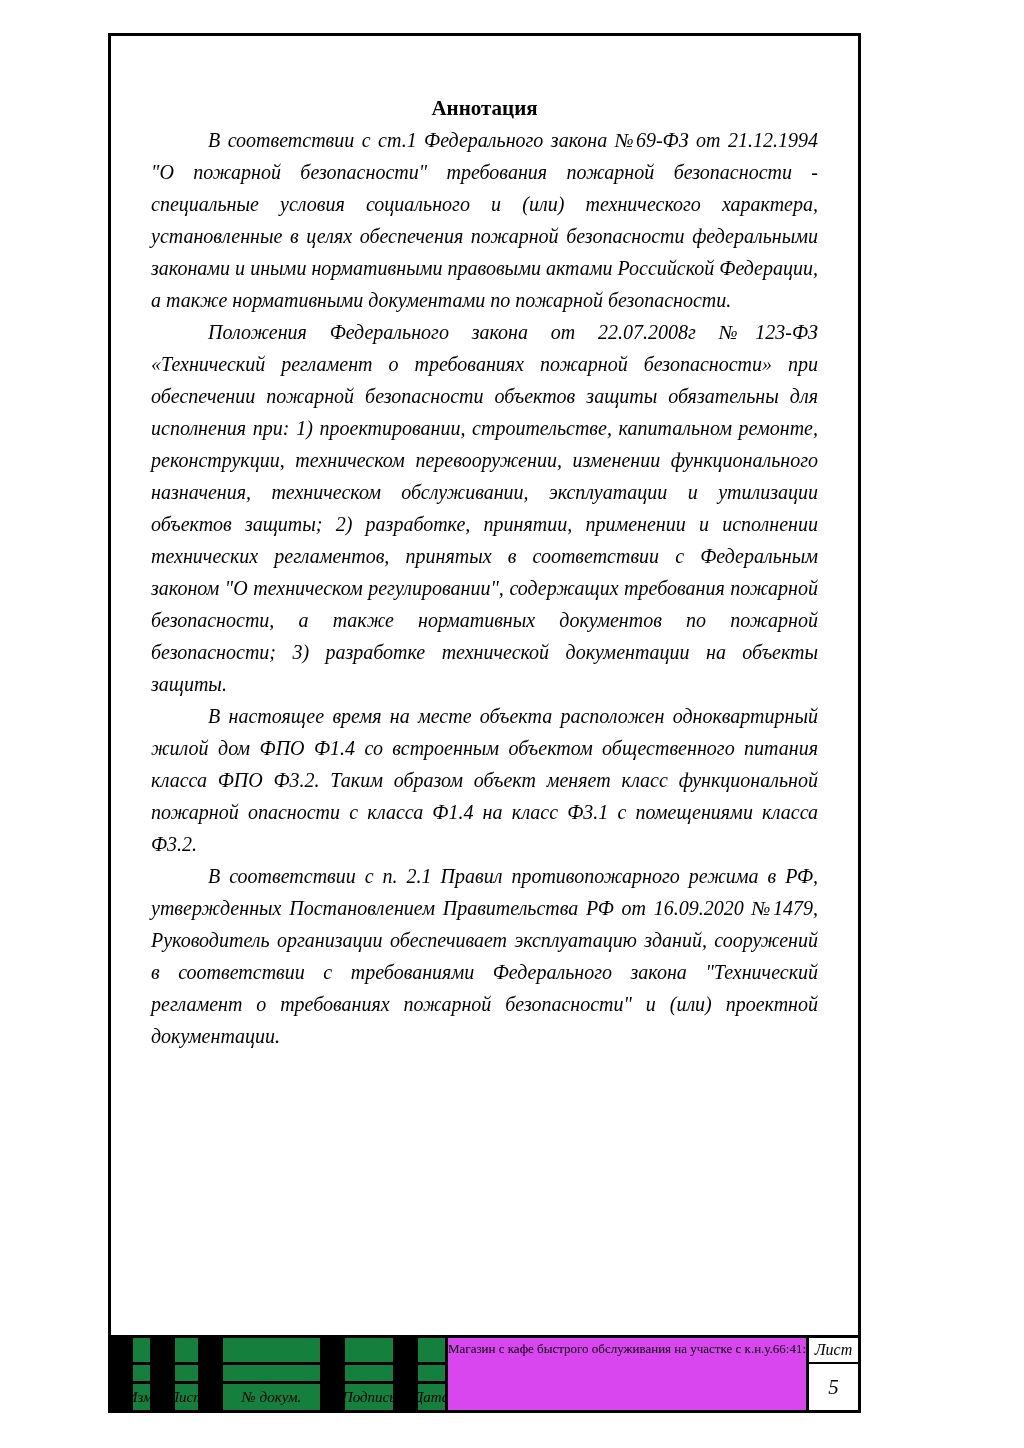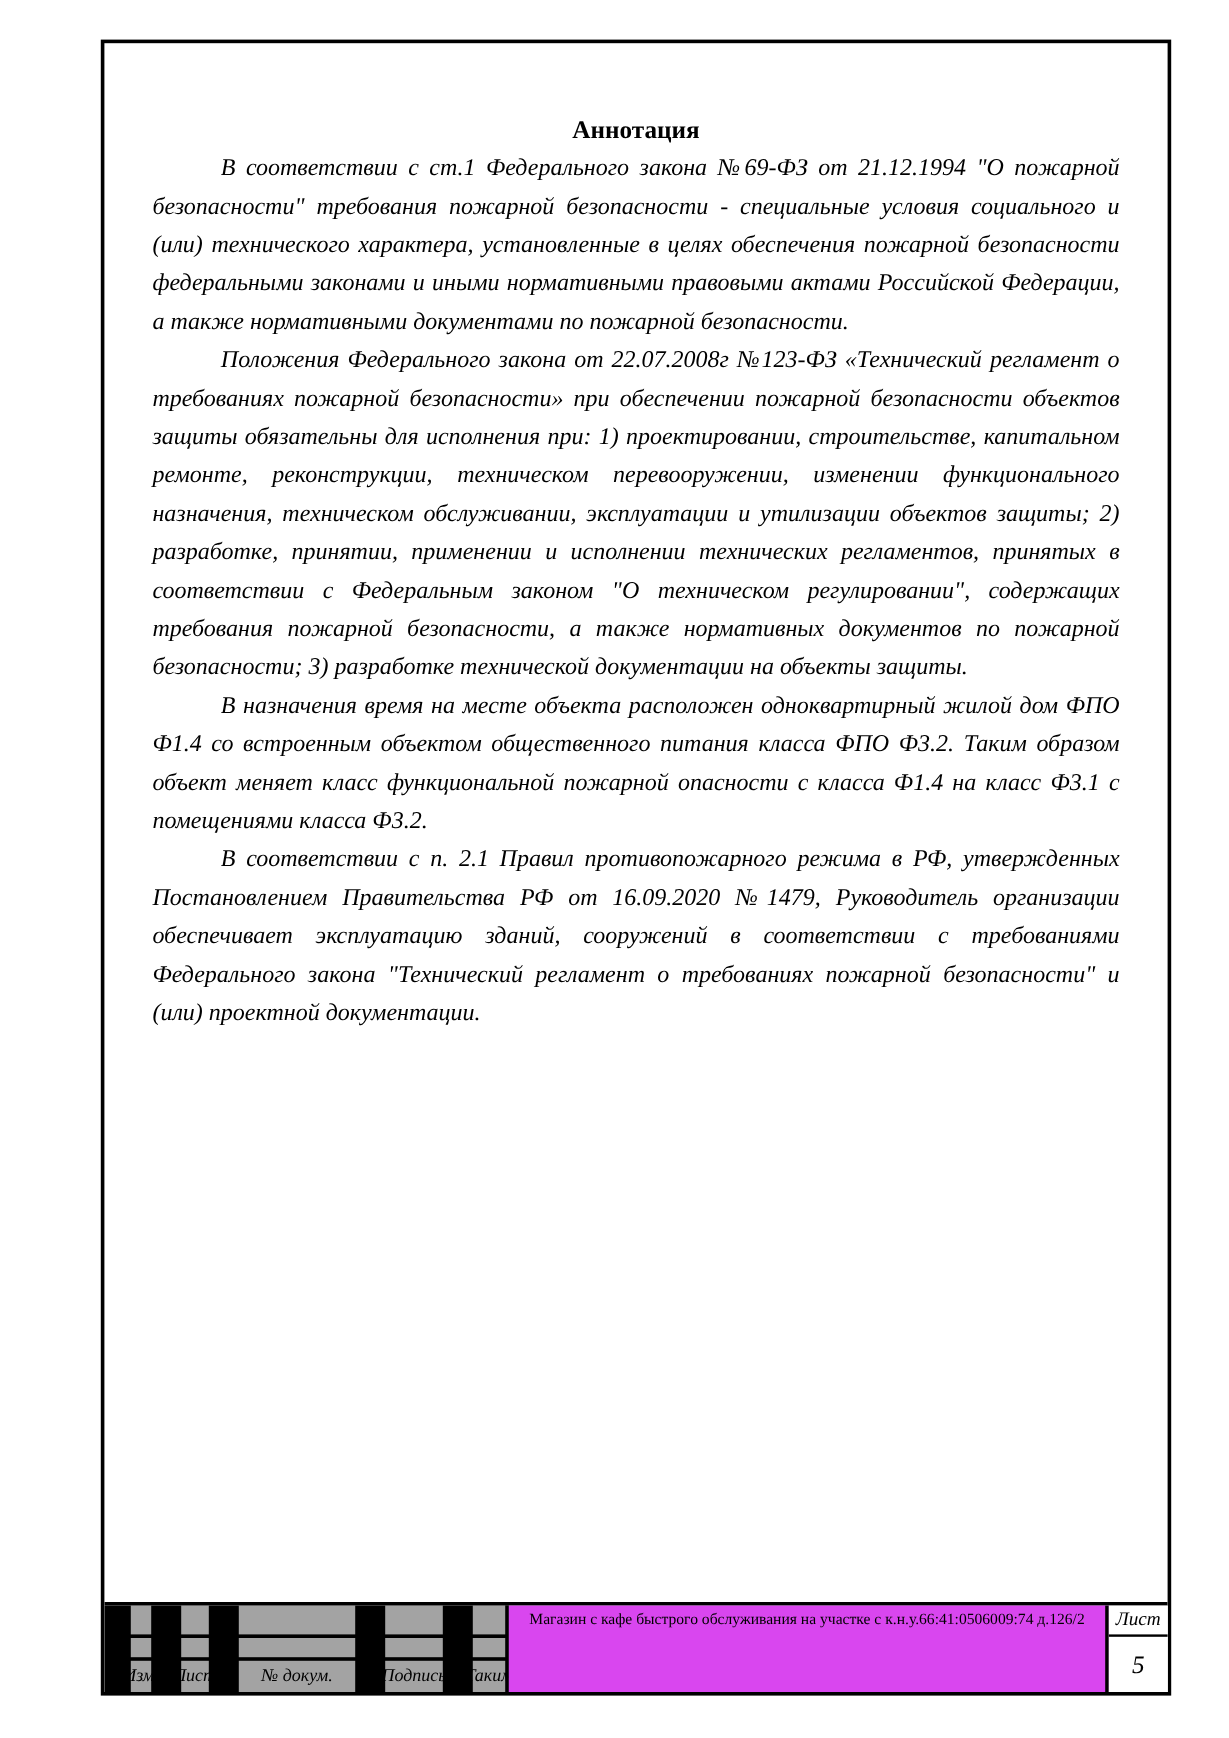--- a/index.html
+++ b/index.html
@@ -9,23 +9,23 @@
   }
   body {
     width: 1024px;
     height: 1448px;
     position: relative;
     font-family: "Liberation Serif", serif;
     color: #000000;
   }
   .frame {
     position: absolute;
-    left: 84px;
+    left: 108px;
     top: 33px;
-    width: 892px;
+    width: 753px;
     height: 1380px;
     border: 3px solid #000000;
     box-sizing: border-box;
     background: #ffffff;
   }
   .content {
     padding: 56px 40px 0 40px;
   }
   .heading {
     font-size: 21px;
@@ -58,21 +58,21 @@
     flex: 0 0 337px;
     box-sizing: border-box;
     border-right: 3px solid #000000;
     background: #000000;
     display: grid;
     grid-template-columns: 39px 45px 119px 70px 49px;
     grid-template-rows: 24px 16px 26px;
     gap: 3px;
   }
   .tb-cell {
-    background: #a3a3a3;
+    background: #15803d;
     margin-left: 22px;
   }
   .tb-label {
     display: flex;
     align-items: center;
     justify-content: center;
     font-style: italic;
     font-size: 15px;
     white-space: nowrap;
   }
@@ -117,21 +117,21 @@
 </style>
 </head>
 <body>
 
 <div class="frame">
 
   <div class="content">
     <div class="heading">Аннотация</div>
     <p class="para">В соответствии с ст.1 Федерального закона №69-ФЗ от 21.12.1994 "О пожарной безопасности" требования пожарной безопасности - специальные условия социального и (или) технического характера, установленные в целях обеспечения пожарной безопасности федеральными законами и иными нормативными правовыми актами Российской Федерации, а также нормативными документами по пожарной безопасности.</p>
     <p class="para">Положения Федерального закона от 22.07.2008г №123-ФЗ «Технический регламент о требованиях пожарной безопасности» при обеспечении пожарной безопасности объектов защиты обязательны для исполнения при: 1) проектировании, строительстве, капитальном ремонте, реконструкции, техническом перевооружении, изменении функционального назначения, техническом обслуживании, эксплуатации и утилизации объектов защиты; 2) разработке, принятии, применении и исполнении технических регламентов, принятых в соответствии с Федеральным законом "О техническом регулировании", содержащих требования пожарной безопасности, а также нормативных документов по пожарной безопасности; 3) разработке технической документации на объекты защиты.</p>
-    <p class="para">В назначения время на месте объекта расположен одноквартирный жилой дом ФПО Ф1.4 со встроенным объектом общественного питания класса ФПО Ф3.2. Таким образом объект меняет класс функциональной пожарной опасности с класса Ф1.4 на класс Ф3.1 с помещениями класса Ф3.2.</p>
+    <p class="para">В настоящее время на месте объекта расположен одноквартирный жилой дом ФПО Ф1.4 со встроенным объектом общественного питания класса ФПО Ф3.2. Таким образом объект меняет класс функциональной пожарной опасности с класса Ф1.4 на класс Ф3.1 с помещениями класса Ф3.2.</p>
     <p class="para">В соответствии с п. 2.1 Правил противопожарного режима в РФ, утвержденных Постановлением Правительства РФ от 16.09.2020 №1479, Руководитель организации обеспечивает эксплуатацию зданий, сооружений в соответствии с требованиями Федерального закона "Технический регламент о требованиях пожарной безопасности" и (или) проектной документации.</p>
   </div>
 
   <div class="titleblock">
 
     <div class="tb-left">
 
       <div class="tb-cell"></div>
       <div class="tb-cell"></div>
       <div class="tb-cell"></div>
@@ -141,21 +141,21 @@
       <div class="tb-cell"></div>
       <div class="tb-cell"></div>
       <div class="tb-cell"></div>
       <div class="tb-cell"></div>
       <div class="tb-cell"></div>
 
       <div class="tb-cell tb-label">Изм.</div>
       <div class="tb-cell tb-label">Лист</div>
       <div class="tb-cell tb-label">№ докум.</div>
       <div class="tb-cell tb-label">Подпись</div>
-      <div class="tb-cell tb-label">Таким</div>
+      <div class="tb-cell tb-label">Дата</div>
     </div>
 
     <div class="tb-mid">
       <div class="doc-title">Магазин с кафе быстрого обслуживания на участке с к.н.у.66:41:0506009:74 д.126/2</div>
     </div>
 
     <div class="tb-right">
       <div class="sheet-head">Лист</div>
       <div class="sheet-num">5</div>
     </div>

